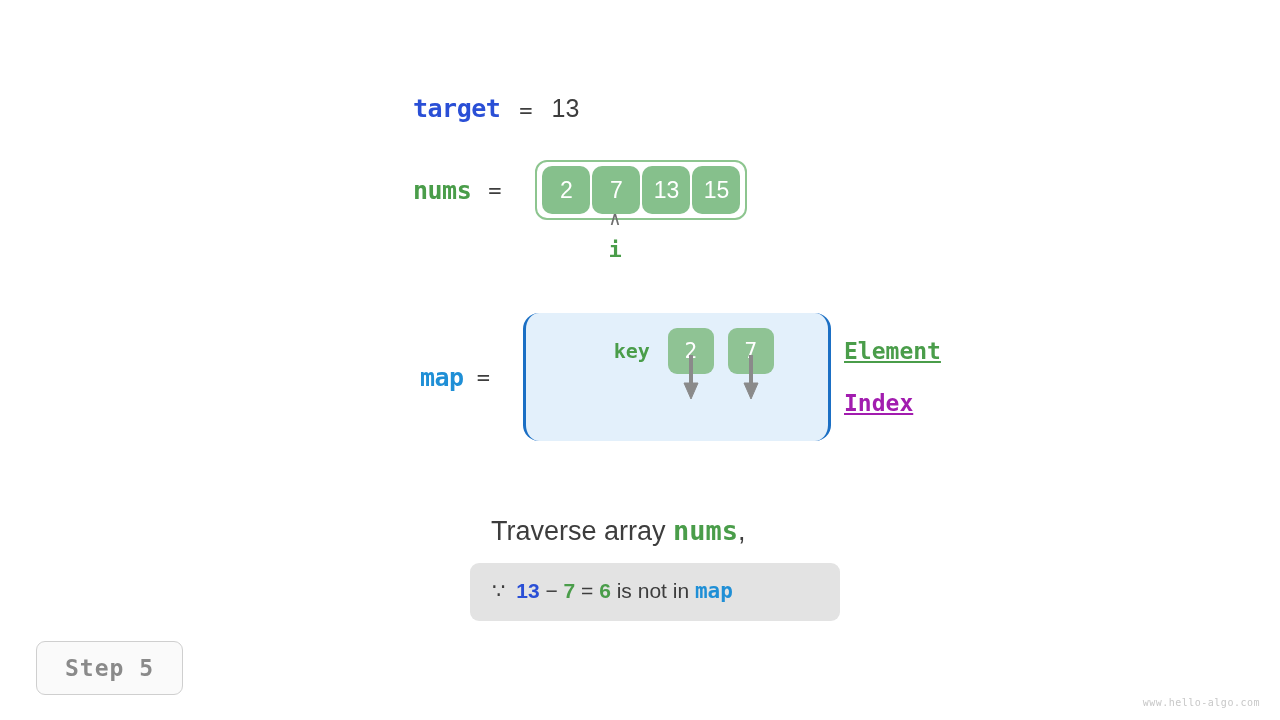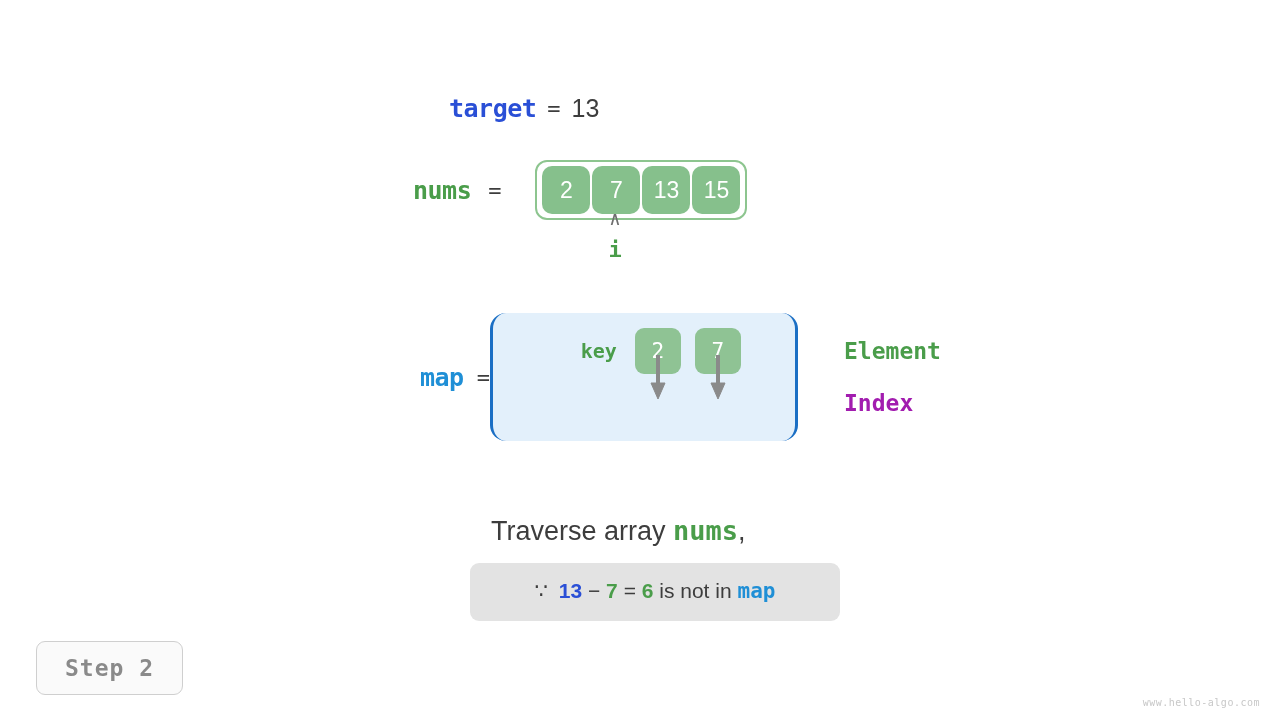--- a/index.html
+++ b/index.html
@@ -14,24 +14,23 @@
     overflow: hidden;
     font-family: "DejaVu Sans", sans-serif;
   }
 
   
   #target-row {
     position: absolute;
     left: 413px;
     top: 94px;
     display: flex;
-    align-items: center;
-    gap: 11px;
-    white-space: nowrap;
-    margin-left: 36px;
+    align-items: flex-end;
+    gap: 19px;
+    white-space: nowrap;
   }
   #target-row .var-name {
     font-family: "DejaVu Sans Mono", monospace;
     font-size: 25px;
     font-weight: bold;
     color: #2a4fd6;
     letter-spacing: -0.5px;
   }
   #target-row .eq {
     font-family: "DejaVu Sans Mono", monospace;
@@ -132,20 +131,21 @@
     letter-spacing: -0.5px;
   }
   #map-row .eq {
     font-family: "DejaVu Sans Mono", monospace;
     font-size: 22px;
     color: #3d3d3d;
     margin-left: 13px;
   }
 
   .map-frame {
+    margin-left: 33px;
     position: relative;
     background: #e3f0fb;
     border-left: 3px solid #1b6fc4;
     border-right: 3px solid #1b6fc4;
     border-radius: 16px;
     width: 308px;
     height: 128px;
     box-sizing: border-box;
   }
 
@@ -209,20 +209,21 @@
     flex-direction: column;
     justify-content: center;
   }
   .map-legend .legend-line {
     height: 52px;
     display: flex;
     align-items: center;
     font-family: "DejaVu Sans Mono", monospace;
     font-size: 23px;
     font-weight: bold;
+    text-decoration: underline;
   }
   .legend-element { color: #4a9d4a; }
   .legend-index   { color: #a21caf; }
 
   
   #caption {
     position: absolute;
     left: 491px;
     top: 515px;
     font-family: "Liberation Sans", sans-serif;
@@ -245,21 +246,20 @@
     background: #e3e3e3;
     border-radius: 9px;
     padding: 10px 22px 12px 22px;
     font-family: "Liberation Sans", sans-serif;
     font-size: 21px;
     color: #3d3d3d;
   }
   #explain-box .exp-line {
     line-height: 36px;
     white-space: nowrap;
-    text-align: center;
   }
   #explain-box .sym {
     color: #3d3d3d;
     margin-right: 5px;
   }
   .tok-blue  { color: #2a4fd6; font-weight: bold; }
   .tok-green { color: #4a9d4a; font-weight: bold; }
   .tok-map   { color: #1f8fd6; font-weight: bold; font-family: "DejaVu Sans Mono", monospace; }
   .tok-op    { color: #3d3d3d; }
 
@@ -360,15 +360,15 @@
     <span class="tok-blue">13</span>
     <span class="tok-op">−</span>
     <span class="tok-green">7</span>
     <span class="tok-op">=</span>
     <span class="tok-green">6</span>
     <span>is not in</span>
     <span class="tok-map">map</span>
   </div>
 </div>
 
-<div id="step-badge">Step 2</div>
+<div id="step-badge">Step 5</div>
 
 <div id="watermark">www.hello-algo.com</div>
 
 </body></html>

